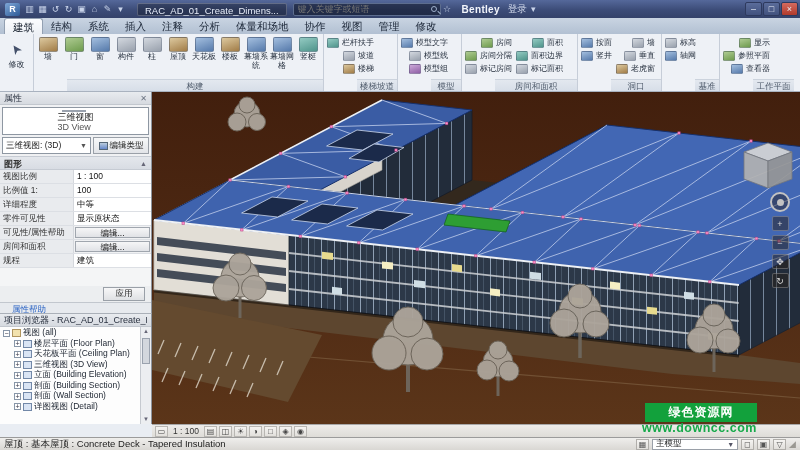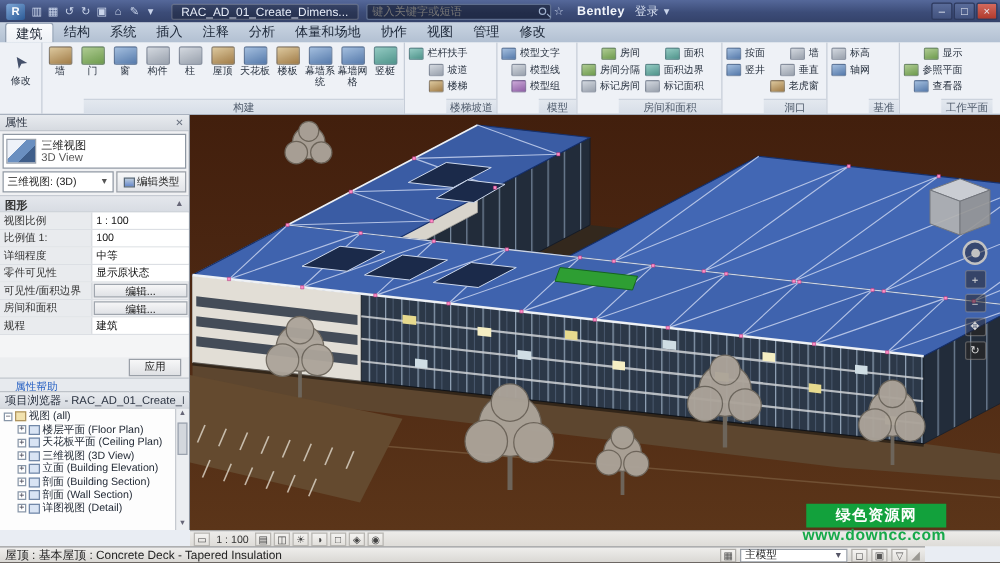--- a/index.html
+++ b/index.html
@@ -56,21 +56,21 @@
   .ic-c{background:linear-gradient(160deg,#aecb92,#6e9b4d);}
   .ic-d{background:linear-gradient(160deg,#d3d8df,#99a1ad);}
   .ic-e{background:linear-gradient(160deg,#93cac2,#4f948b);}
   .ic-f{background:linear-gradient(160deg,#cca9d8,#8f60a6);}
 
   
   #props{position:absolute;left:0;top:92px;width:152px;height:221px;background:#f0f1f3;border-right:1px solid #8d949e;}
   .pan-hdr{height:13px;line-height:13px;background:linear-gradient(#e8ebef,#d6dae0);border-bottom:1px solid #c2c7ce;
     font-size:9px;color:#2a3240;padding:0 4px;display:flex;}
   .pan-hdr .x{margin-left:auto;color:#6a7280;font-size:8px;}
-  #typebox{margin:2px;height:28px;background:#fff;border:1px solid #8e97a2;display:flex;align-items:center;padding:2px;}
+  #typebox{margin:2px;height:28px;background:#fff;border:1px solid #8e97a2;display:flex;align-items:center;padding:2px;flex-direction:column;}
   #typebox .thumb{width:24px;height:20px;border:1px solid #9aa2ae;margin-right:4px;
     background:linear-gradient(135deg,#eef2f9 38%,#6a8fc0 38% 66%,#3f5e8a 66%);}
   #typebox .tx{font-size:9px;line-height:10px;color:#222;}
   #typebox .tx .sub{color:#555;}
   #instrow{display:flex;margin:0 2px 2px 2px;height:17px;gap:2px;}
   .sel{flex:1;background:#fff;border:1px solid #8e97a2;font-size:8.5px;display:flex;align-items:center;padding:0 3px;color:#222;}
   .sel .dn{margin-left:auto;font-size:7px;color:#555;}
   .etbtn{width:56px;background:linear-gradient(#f7f8f9,#e2e4e8);border:1px solid #9aa0a8;font-size:8.5px;
     display:flex;align-items:center;justify-content:center;gap:2px;color:#222;}
   .etbtn .mini{width:9px;height:8px;background:linear-gradient(#bcd,#68c);border:1px solid #567;}
@@ -110,21 +110,21 @@
     color:#d8d8d8;font-size:9px;display:flex;align-items:center;justify-content:center;}
   #wm-box{position:absolute;left:493px;top:311px;width:112px;height:19px;background:#12a13c;
     display:flex;align-items:center;justify-content:center;color:#fff;font-weight:bold;font-size:12px;letter-spacing:1px;}
 
   
   #viewctl{position:absolute;left:152px;top:424px;width:648px;height:13px;background:linear-gradient(#edecea,#dedcd8);
     border-top:1px solid #a7a7a7;display:flex;align-items:center;gap:2px;padding:0 3px;font-size:8.5px;color:#333;}
   .vcbtn{width:13px;height:11px;border:1px solid #b8b6b2;background:linear-gradient(#f4f3f1,#e2e0dc);
     display:flex;align-items:center;justify-content:center;font-size:8px;color:#444;}
   #vscale{padding:0 3px;white-space:nowrap;}
-  #statusbar{position:absolute;left:0;top:437px;width:740px;height:13px;background:linear-gradient(#efeeec,#d9d7d3);
+  #statusbar{position:absolute;left:0;top:437px;width:800px;height:13px;background:linear-gradient(#efeeec,#d9d7d3);
     border-top:1px solid #9b9b9b;display:flex;align-items:center;font-size:9.5px;color:#222;padding:0 4px;}
   #sb-right{margin-left:auto;display:flex;align-items:center;gap:3px;}
   .sbic{width:13px;height:11px;border:1px solid #b0aeaa;background:linear-gradient(#f5f4f2,#e1dfdb);
     font-size:8px;color:#555;display:flex;align-items:center;justify-content:center;}
   #sb-sel{width:86px;height:11px;background:#fff;border:1px solid #9aa0a8;font-size:8.5px;display:flex;
     align-items:center;padding:0 3px;color:#222;gap:14px;}
   #sb-sel .dn{margin-left:auto;font-size:7px;color:#556;}
   #grip{color:#9a9archive;}
   #grip{color:#9a9892;font-size:9px;}
 
@@ -417,21 +417,21 @@
       </div>
     <div class="prow">
         <div class="plab">详细程度</div>
         <div class="pval">中等</div>
       </div>
     <div class="prow">
         <div class="plab">零件可见性</div>
         <div class="pval">显示原状态</div>
       </div>
     <div class="prow">
-        <div class="plab">可见性/面积边界</div>
+        <div class="plab">可见性/属性帮助</div>
         <div class="pval btn">编辑...</div>
       </div>
     <div class="prow">
         <div class="plab">房间和面积</div>
         <div class="pval btn">编辑...</div>
       </div>
     <div class="prow">
         <div class="plab">规程</div>
         <div class="pval">建筑</div>
       </div>

